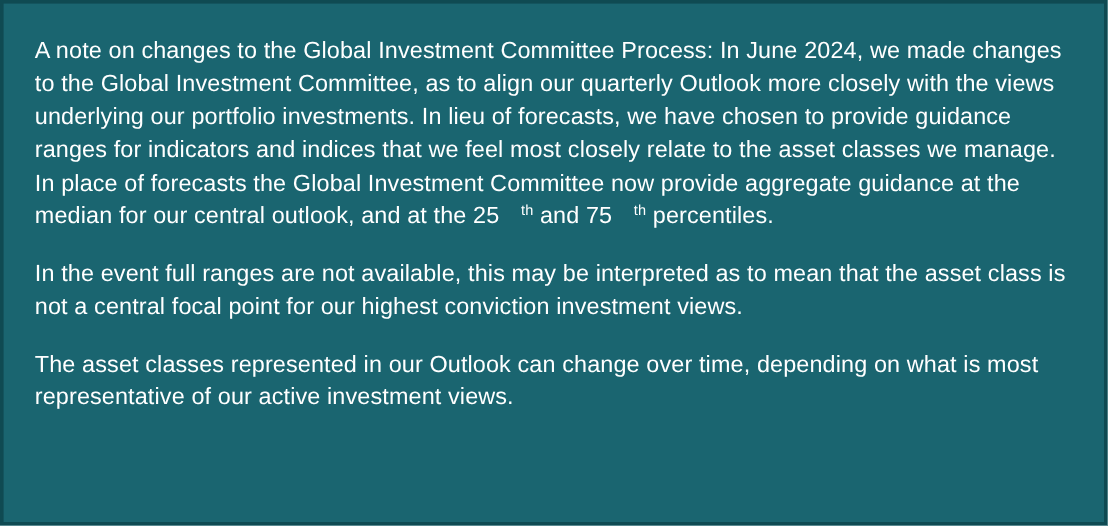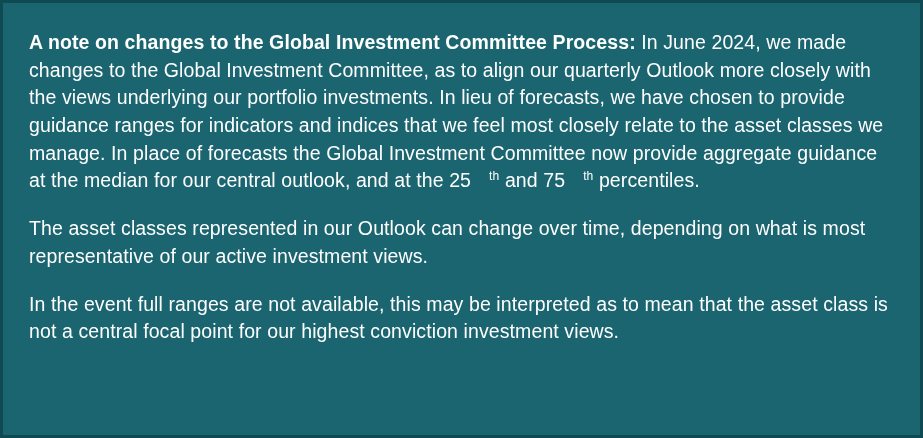--- a/index.html
+++ b/index.html
@@ -26,33 +26,33 @@
     font-size: 19.5px;
     line-height: 1.42;
     color: #ffffff;
     margin: 0 0 20px 0;
     letter-spacing: 0.1px;
   }
   .para:last-child {
     margin-bottom: 0;
   }
   .lead-in {
-    font-weight: bold;
+    font-weight: normal;
   }
   sup {
     font-size: 0.62em;
     vertical-align: super;
     line-height: 0;
     margin-left: 18px;
   }
 </style>
 </head>
 <body>
 
 <div id="note-panel">
 
   <p class="para"><span class="lead-in">A note on changes to the Global Investment Committee Process:</span><span> In June 2024, we made changes to the Global Investment Committee, as to align our quarterly Outlook more closely with the views underlying our portfolio investments.  In lieu of forecasts, we have chosen to provide guidance ranges for indicators and indices that we feel most closely relate to the asset classes we manage.  In place of forecasts the Global Investment Committee now provide aggregate guidance at the median for our central outlook, and at the 25</span><sup>th</sup><span> and 75</span><sup>th</sup><span> percentiles.</span></p>
 
+  <p class="para">In the event full ranges are not available, this may be interpreted as to mean that the asset class is not a central focal point for our highest conviction investment views.</p>
+
   <p class="para">The asset classes represented in our Outlook can change over time, depending on what is most representative of our active investment views.</p>
-
-  <p class="para">In the event full ranges are not available, this may be interpreted as to mean that the asset class is not a central focal point for our highest conviction investment views.</p>
 
 </div>
 
 </body></html>

